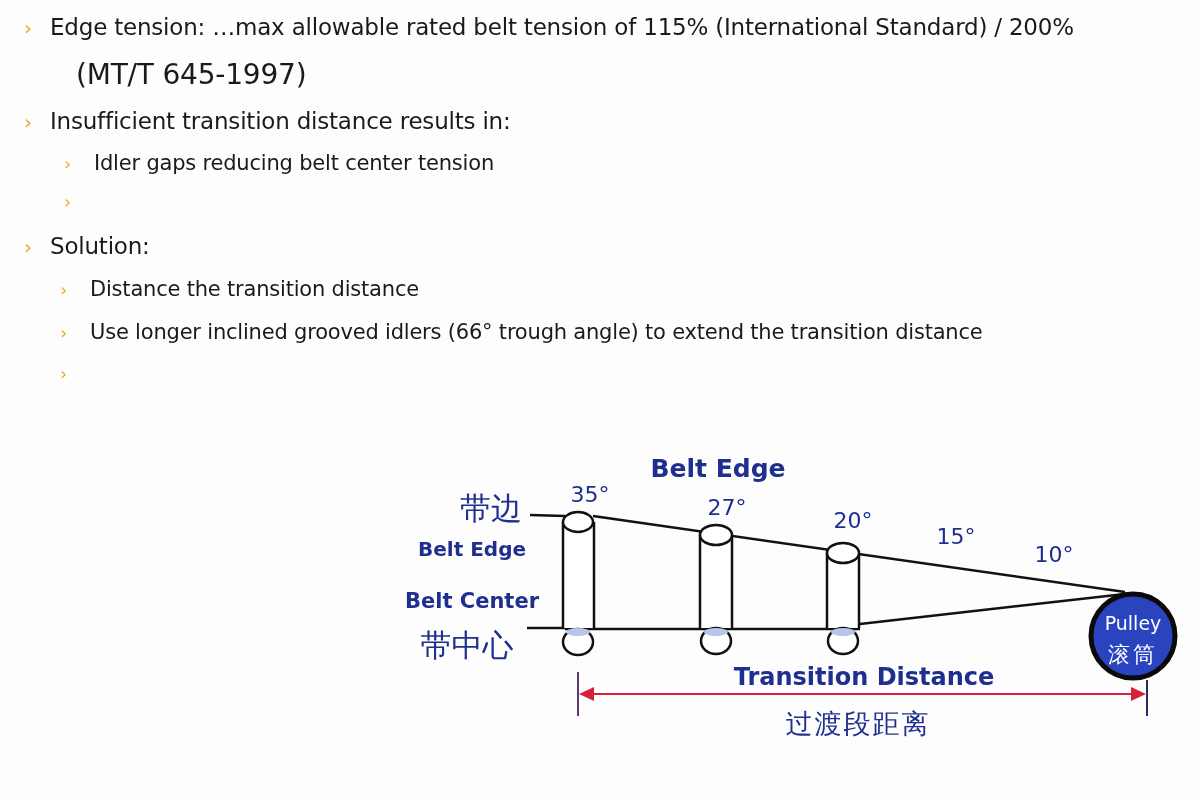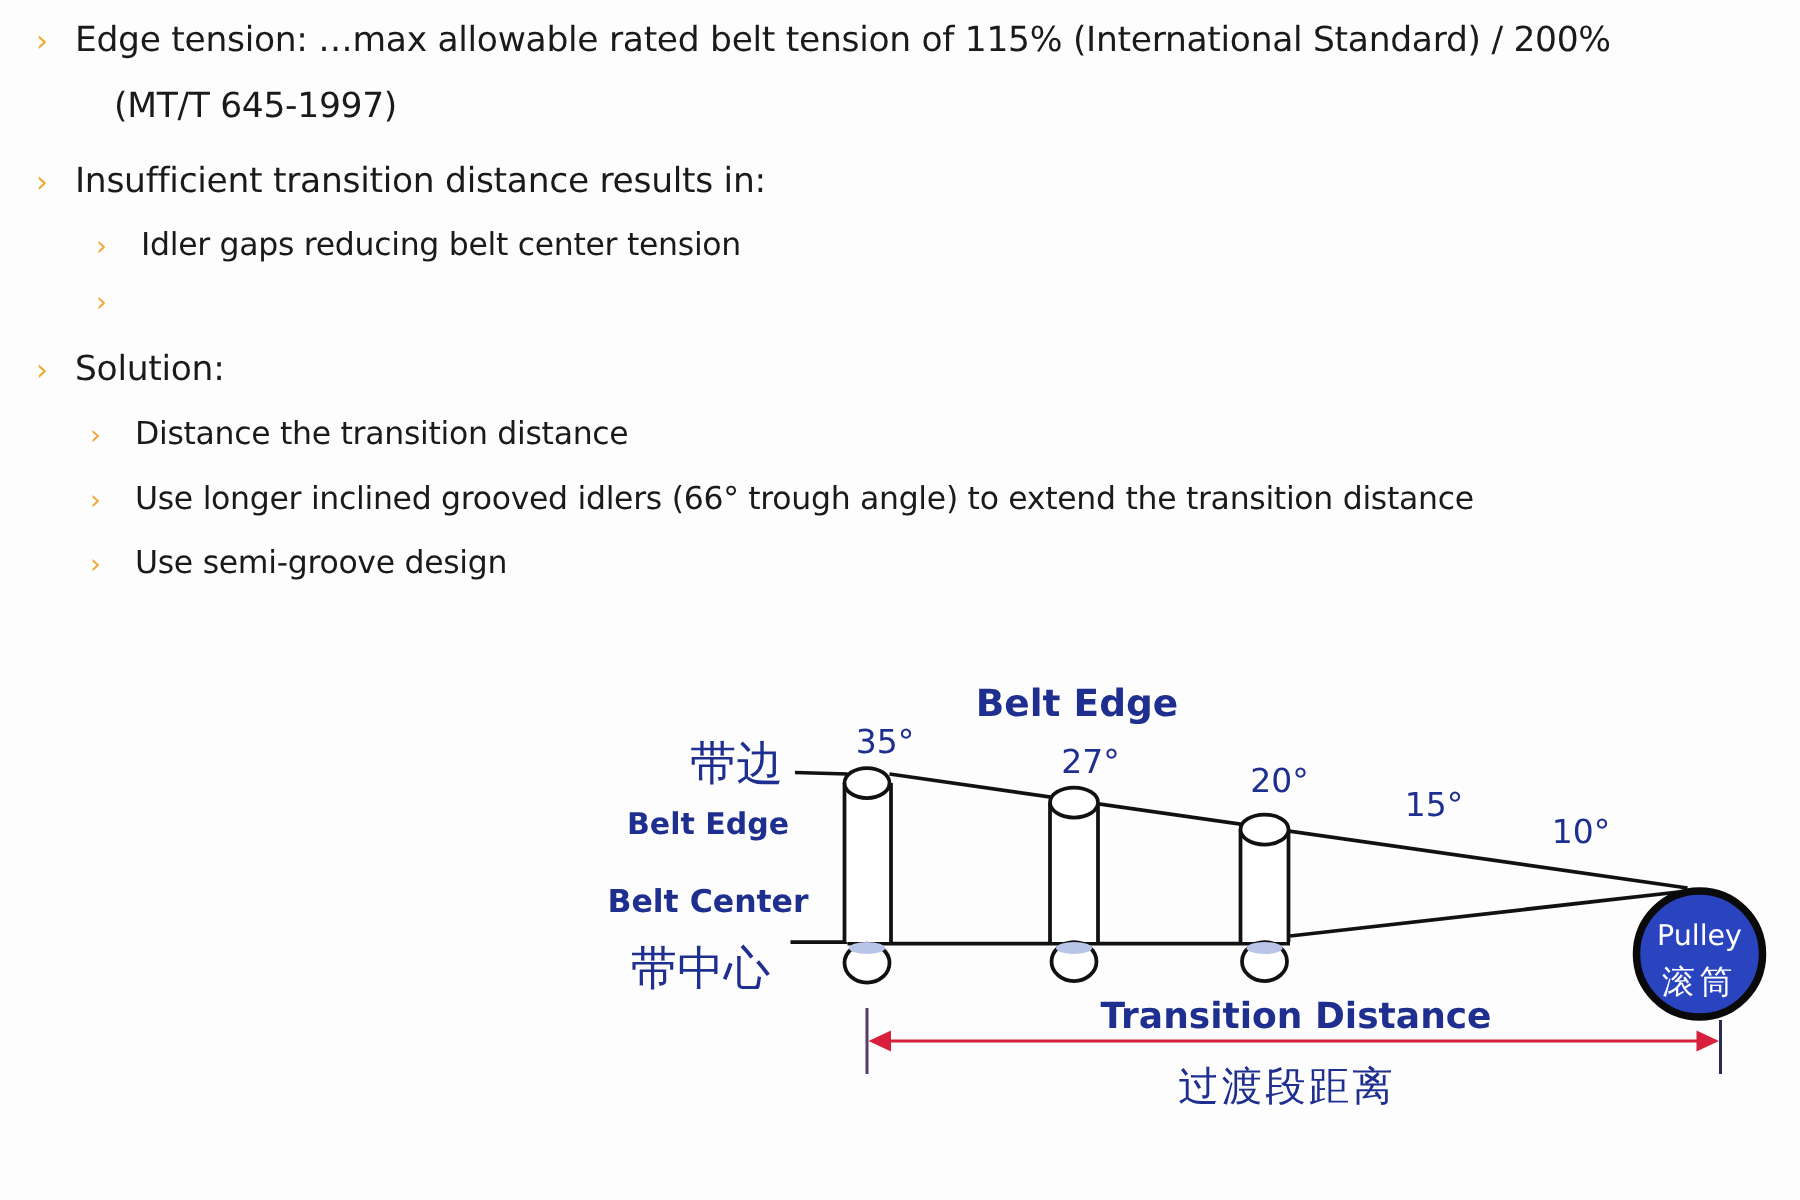--- a/index.html
+++ b/index.html
@@ -26,21 +26,21 @@
       color: #f0a830;
       font-weight: 400;
       display: inline-block;
     }
     .l1 { font-size: 23px; }
     .l1 .chev { font-size: 20px; width: 26px; }
     .l2 { font-size: 21px; }
     .l2 .chev { font-size: 18px; width: 30px; }
     .cont {
       position: absolute;
-      font-size: 23px;
+      font-size: 28px;
       white-space: nowrap;
       letter-spacing: -0.2px;
       text-align: right;
     }
     svg#diagram {
       position: absolute;
       left: 0;
       top: 0;
     }
     .dlabel {
@@ -77,21 +77,20 @@
 <div class="bullet l2" style="left:60px; top:277px;">
   <span class="chev">›</span>
   <span>Distance the transition distance</span>
 </div>
 <div class="bullet l2" style="left:60px; top:320px;">
   <span class="chev">›</span>
   <span>Use longer inclined grooved idlers (66° trough angle) to extend the transition distance</span>
 </div>
 <div class="bullet l2" style="left:60px; top:363px;">
   <span class="chev">›</span>
-  <span>Use semi-groove design</span>
 </div>
 
 <svg id="diagram" width="1200" height="800" viewBox="0 0 1200 800">
 
   <g stroke="#111" stroke-width="2.5" fill="none">
     <line x1="530" y1="515" x2="565" y2="516"></line>
     <line x1="593" y1="516" x2="1125" y2="592"></line>
   </g>
 
   <g stroke="#111" stroke-width="2.5" fill="none">

